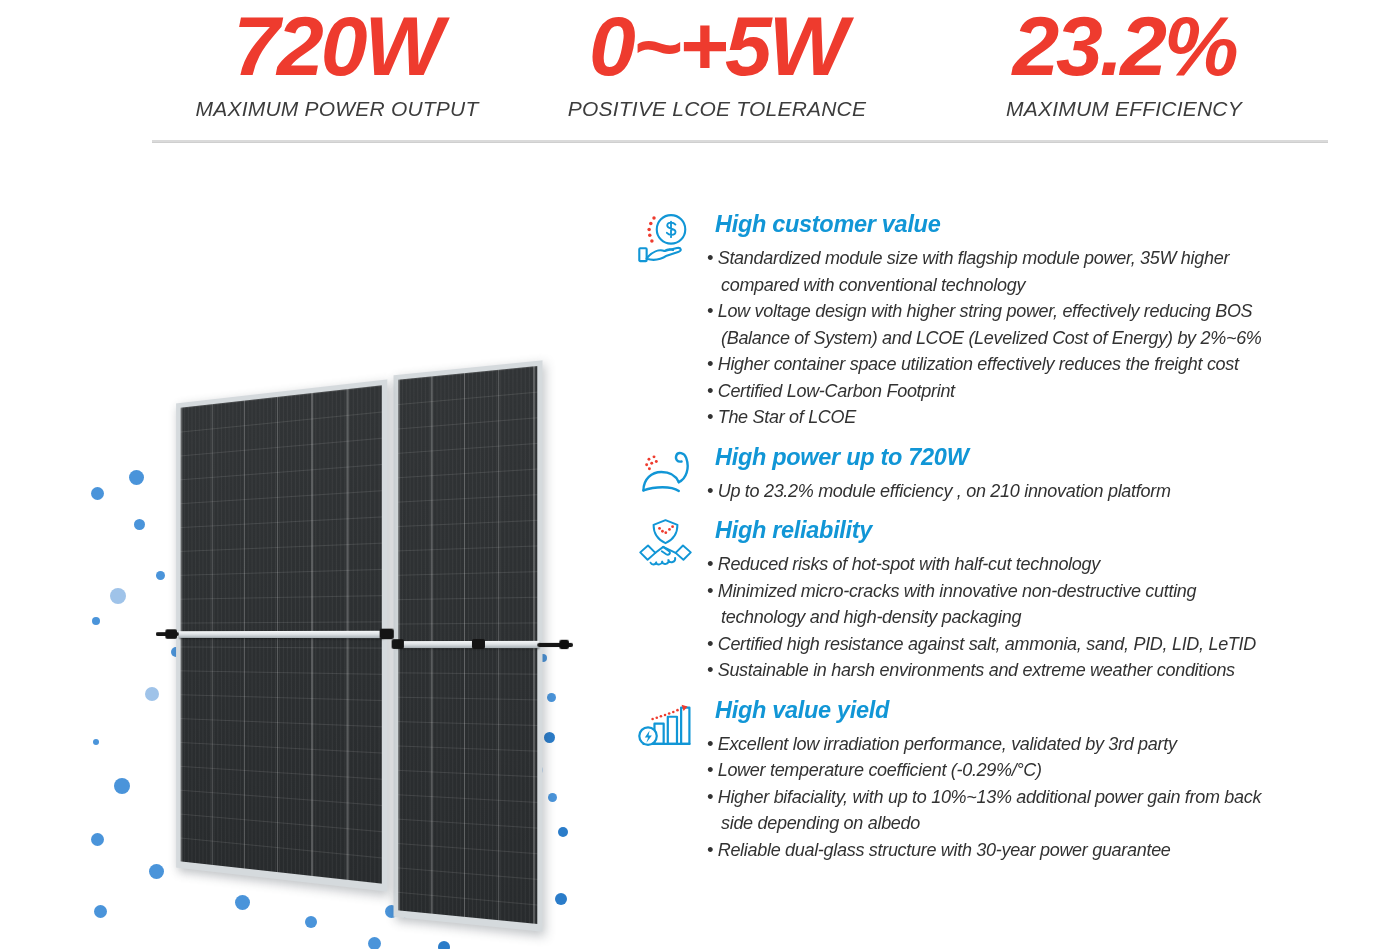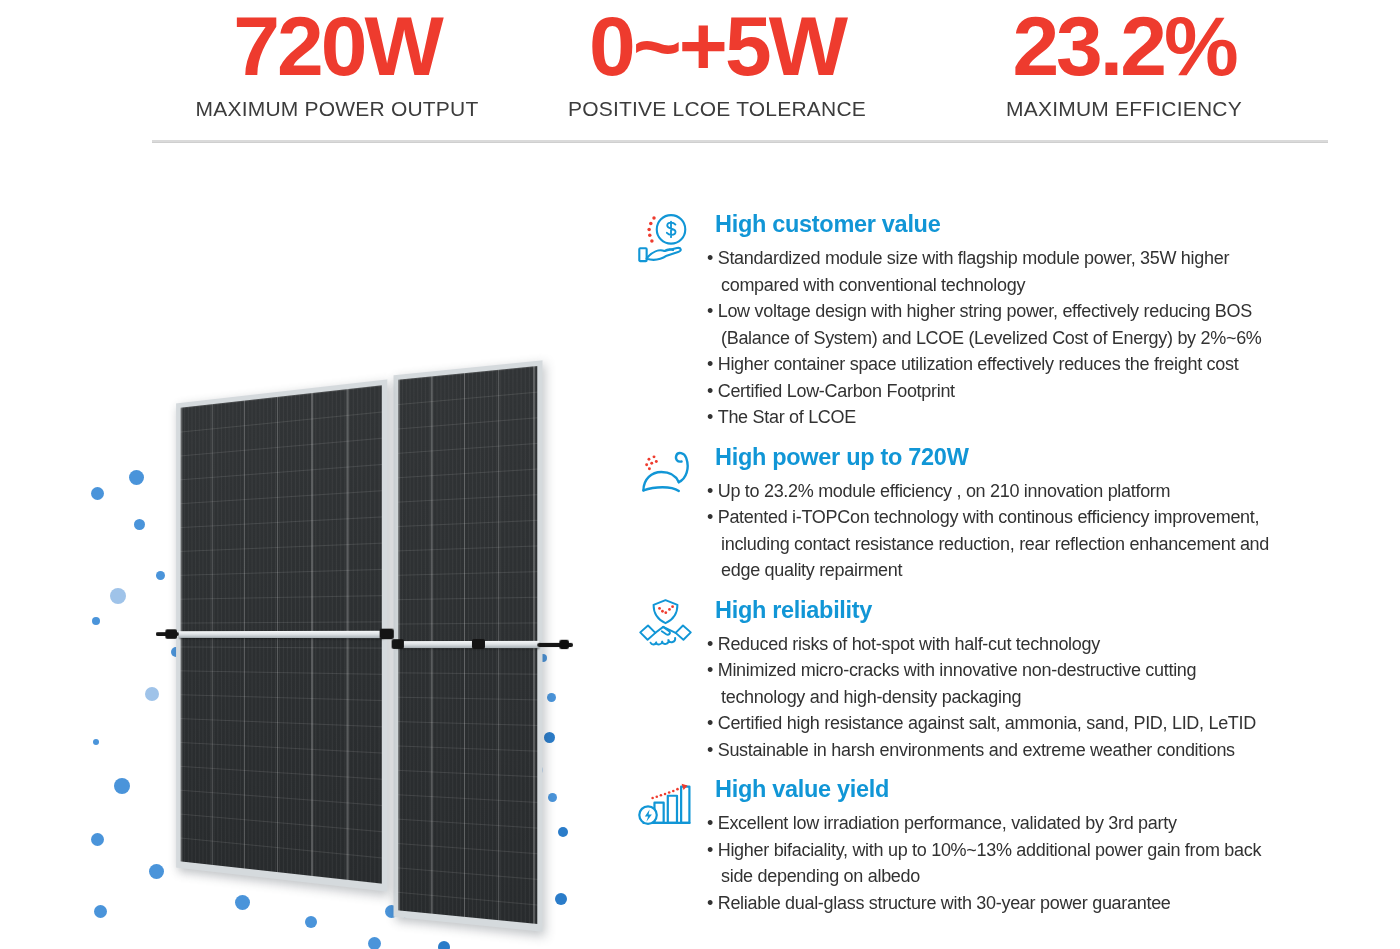--- a/index.html
+++ b/index.html
@@ -1,17 +1,17 @@
 <!DOCTYPE html>
 <html style="--red: #ee3b2e; --blue: #1196d6;"><head>
 <meta charset="utf-8">
 <style>
   html,body{margin:0;padding:0;background:#ffffff;}
   .page{position:relative;width:1400px;height:949px;overflow:hidden;background:#fff;
-        font-family:"Liberation Sans",sans-serif;}
+        font-family:"Liberation Sans",sans-serif;font-style:italic;}
 
   
   .stat{position:absolute;top:4px;text-align:center;transform:translateX(-50%);white-space:nowrap;}
   .stat-value{font-size:84px;font-weight:700;line-height:1;letter-spacing:-3px;color:var(--red,#ee3b2e);}
   .stat-label{margin-top:9px;font-size:21px;font-weight:400;color:#3c3c3c;letter-spacing:.2px;}
   .divider{position:absolute;left:152px;top:140px;width:1176px;height:2px;
            background:#dadada;border-bottom:1px solid #cfcfcf;}
 
   
   .features{position:absolute;left:637px;top:211px;width:700px;}
@@ -172,21 +172,20 @@
               <circle cx="16" cy="21" r="1.6"></circle>
               <circle cx="13.5" cy="27" r="1.6"></circle>
               <circle cx="21" cy="19" r="1.6"></circle>
             </g>
  </svg>
         </div>
         <div class="feature-body">
           <h3 class="feature-title">High power up to 720W</h3>
           <ul class="feature-bullets">
             <li>Up to 23.2% module efficiency , on  210 innovation platform</li>
-            <li>Patented i-TOPCon technology with continous efficiency improvement, including  contact resistance reduction, rear reflection enhancement and edge quality repairment</li>
           </ul>
         </div>
       </section>
       <section class="feature">
         <div class="feature-icon">
           <svg viewBox="0 0 62 62" fill="none" stroke="#1196d6" stroke-width="2.1" stroke-linecap="round" stroke-linejoin="round">
    <path d="M31 3.5 L44 8.5 C44 17.5 40 24.5 31 28.5 C22 24.5 18 17.5 18 8.5 Z"></path>
    <g fill="#ee3b2e" stroke="none">
               <circle cx="24.5" cy="12.5" r="1.5"></circle>
               <circle cx="27.7" cy="15.5" r="1.5"></circle>
@@ -229,20 +228,21 @@
               <path d="M48.5 8.5 l6.5 1.8 -4.3 4.8 z"></path>
             </g>
    <circle cx="12" cy="42.5" r="9.5" fill="#ffffff"></circle>
    <path d="M13.7 36.5 L8.5 44 h3.6 L10.2 49.8 L16.2 42 h-3.6 Z" fill="#1196d6" stroke="none"></path>
  </svg>
         </div>
         <div class="feature-body">
           <h3 class="feature-title">High value yield</h3>
           <ul class="feature-bullets">
             <li>Excellent low irradiation performance, validated by 3rd party</li>
+            <li>Lower temperature coefficient (-0.29%/°C)</li>
             <li>Higher bifaciality, with up to 10%~13% additional power gain from back side depending on albedo</li>
             <li>Reliable  dual-glass structure with 30-year power guarantee</li>
           </ul>
         </div>
       </section>
     </div>
 
 </div>
 
 </body></html>

